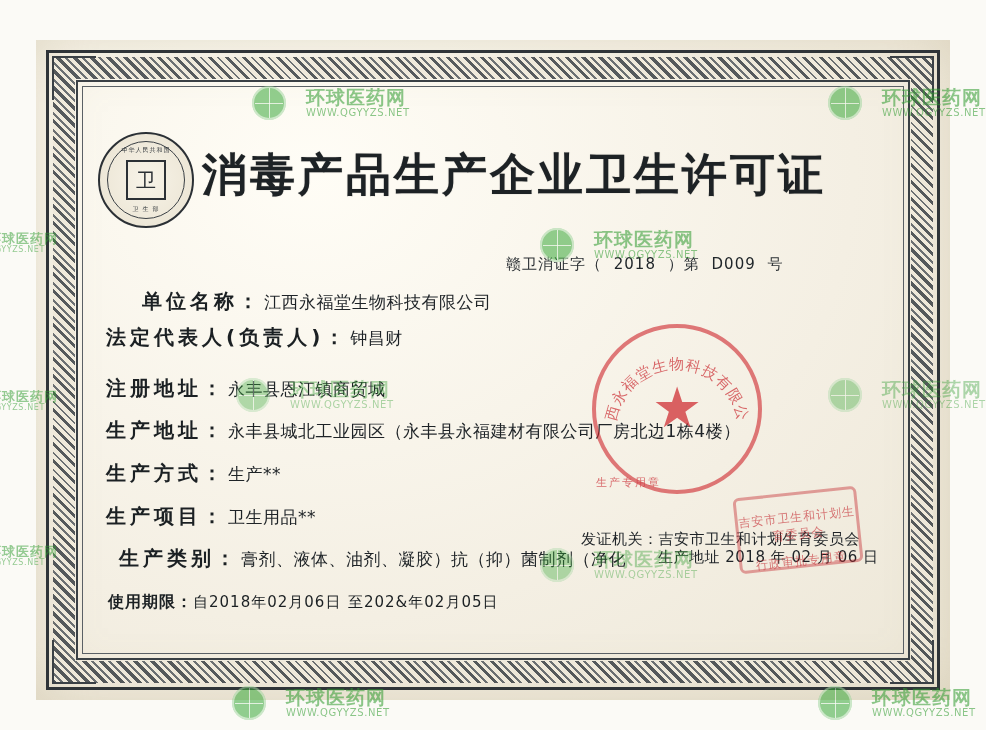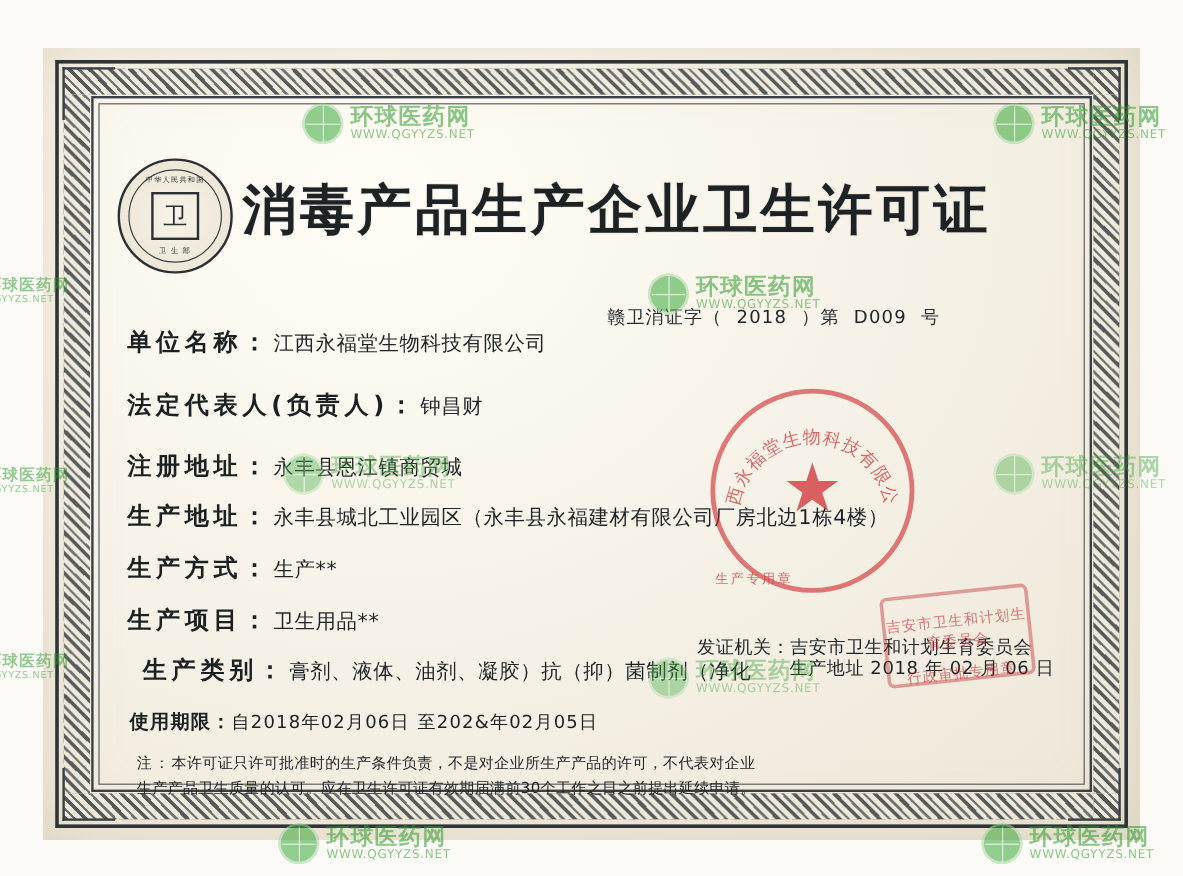--- a/index.html
+++ b/index.html
@@ -161,21 +161,21 @@
     font-weight: bold;
     letter-spacing: 4px;
   }
   .field .val {
     font-weight: normal;
     font-size: 17px;
     letter-spacing: 0.5px;
     color: #1e2327;
     margin-left: 2px;
   }
-  .f1 { top: 232px; }
+  .f1 { top: 248px; margin-left: 36px; }
   .f2 { top: 284px; }
   .f3 { top: 335px; }
   .f4 { top: 377px; }
   .f5 { top: 420px; }
   .f6 { top: 463px; }
   .f7 { top: 505px; margin-left: 13px; }
 
   
   .issuer {
     position: absolute;
@@ -290,21 +290,21 @@
     letter-spacing: 1px;
   }
 
   
   .wm {
     position: absolute;
     pointer-events: none;
     user-select: none;
     display: flex;
     align-items: center;
-    gap: 6px;
+    gap: 20px;
     opacity: 0.55;
     justify-content: center;
   }
   .wm .globe {
     width: 34px; height: 34px;
     border-radius: 50%;
     background: #3aa93a;
     position: relative;
     flex: 0 0 auto;
     box-shadow: inset 0 0 0 2px rgba(255,255,255,0.55);
@@ -408,28 +408,20 @@
       <span>月</span>
       <span>06</span>
       <span>日</span>
     </div>
 
     <div class="validity">
       <span>使用期限：</span><span class="val">自</span><span class="val">2018</span><span class="val">年</span><span class="val">02</span><span class="val">月</span><span class="val">06</span><span class="val">日</span>
       <span class="val">至</span><span class="val">202&amp;</span><span class="val">年</span><span class="val">02</span><span class="val">月</span><span class="val">05</span><span class="val">日</span>
     </div>
 
-    <div class="notes">
-      <div>
-        <span class="note-label">注：</span><span>本许可证只许可批准时的生产条件负责，不是对企业所生产产品的许可，不代表对企业</span>
-      </div>
-      <div>
-        <span>生产产品卫生质量的认可。应在卫生许可证有效期届满前30个工作之日之前提出延续申请。</span>
-      </div>
-    </div>
 
     <div class="seal-main">
       <svg class="seal-arc" viewBox="0 0 162 162">
         <defs>
           <path id="arcpath" d="M 20,92 A 62,62 0 0 1 142,92"></path>
         </defs>
         <text>
           <textPath href="#arcpath" startOffset="50%" text-anchor="middle">江西永福堂生物科技有限公司</textPath>
         </text>
       </svg>

